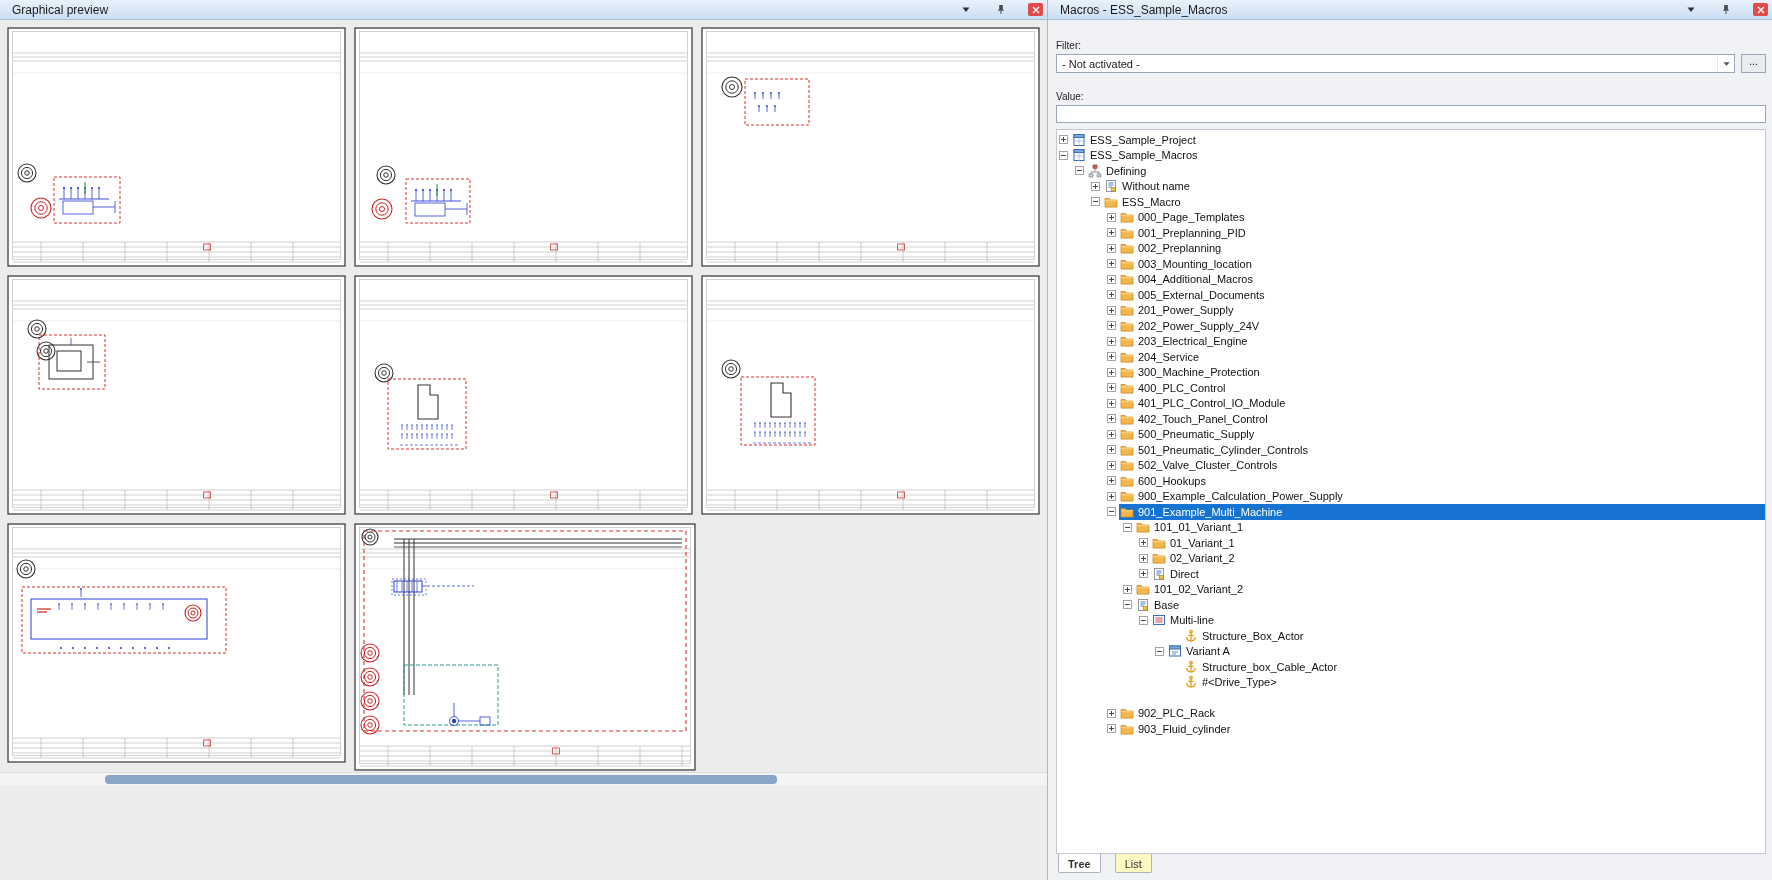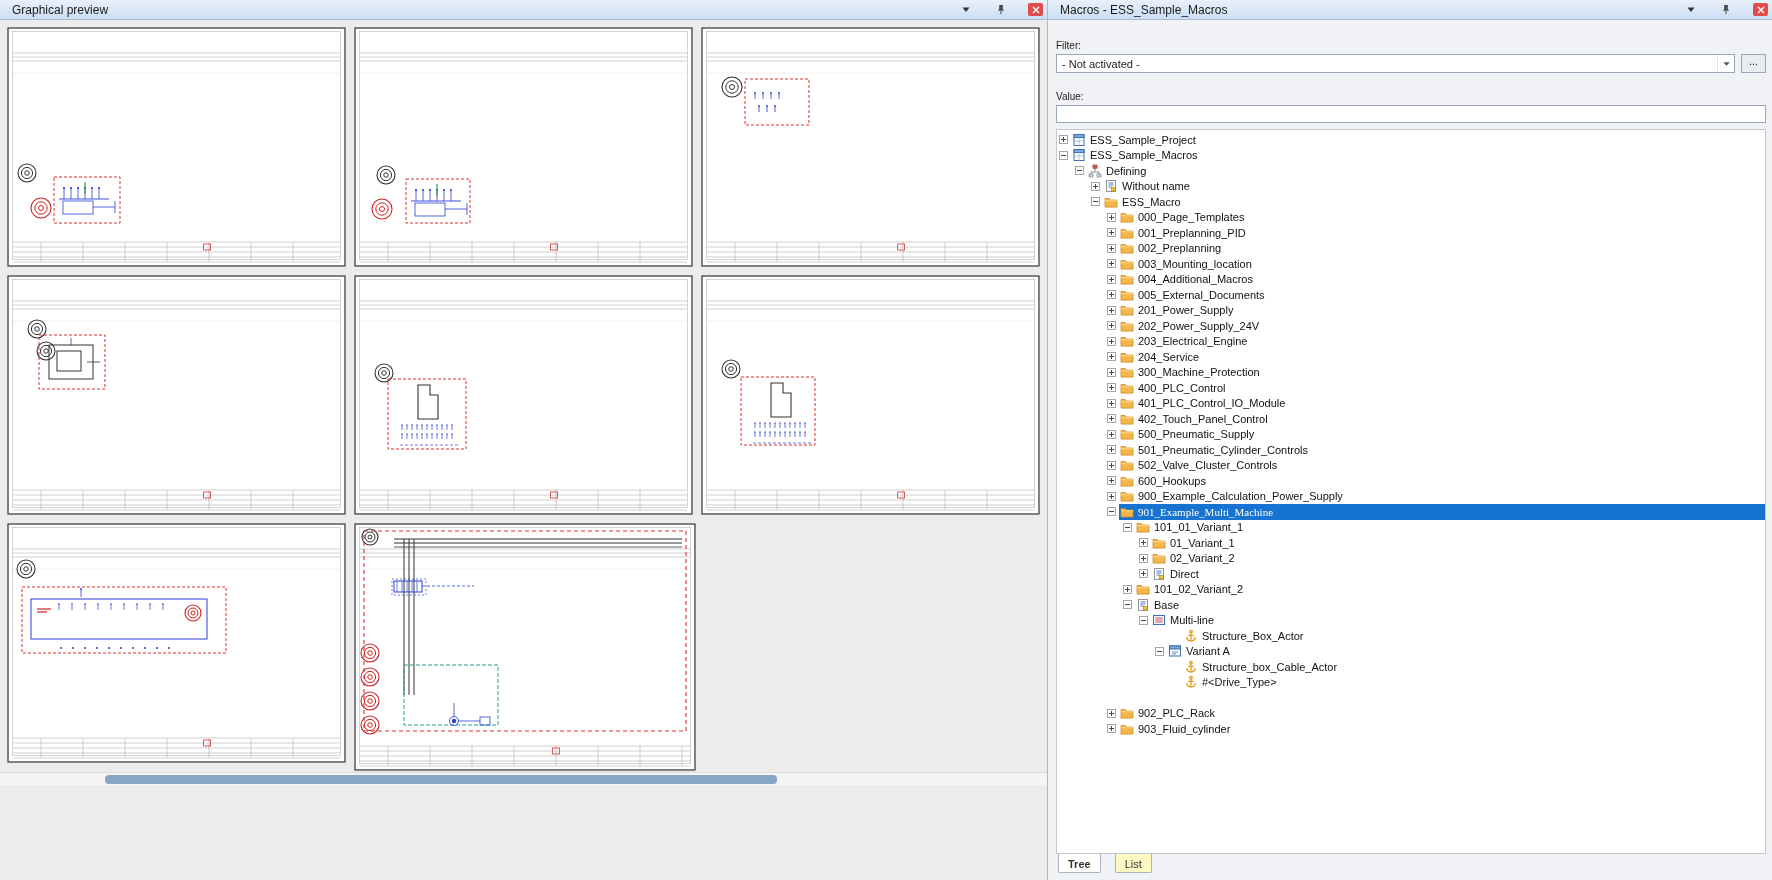--- a/index.html
+++ b/index.html
@@ -40,21 +40,21 @@
   .tree-box{flex:1;margin-top:6px;background:#fff;border:1px solid #c2c9d2;overflow:hidden;padding-top:2px;min-height:0;}
   .tree-row{display:flex;align-items:center;height:15.5px;font-size:11px;white-space:nowrap;cursor:default;}
   .indent{flex:none;height:100%;}
   .expander{flex:none;width:9px;height:9px;margin-right:3px;cursor:pointer;}
   .expander.hidden{visibility:hidden;}
   .expander svg{display:block;width:9px;height:9px;}
   .row-content{flex:1;display:flex;align-items:center;height:100%;padding-left:1px;min-width:0;}
   .tree-icon{flex:none;width:14px;height:14px;margin-right:4px;}
   .tree-icon svg{width:14px;height:14px;display:block;}
   .tree-label{color:#111;padding-right:8px;}
-  .tree-row.selected .row-content{background:#1673d1;font-family:Liberation Serif, serif;}
+  .tree-row.selected .row-content{background:#1673d1;}
   .tree-row.selected .tree-label{color:#fff;}
   .tabstrip{flex:none;height:19px;display:flex;align-items:stretch;background:#f0f2f5;padding:0 0 0 2px;gap:14px;margin-bottom:7px;}
   .tab{font-size:11px;padding:1px 9px 0;border:1px solid #aab4c0;border-top:none;background:#fef9c3;color:#333;
     display:flex;align-items:center;cursor:pointer;border-radius:0 0 2px 2px;}
   .tab.active{background:#fff;font-weight:bold;}
 </style>
 </head>
 <body>
 
 <div class="app">

